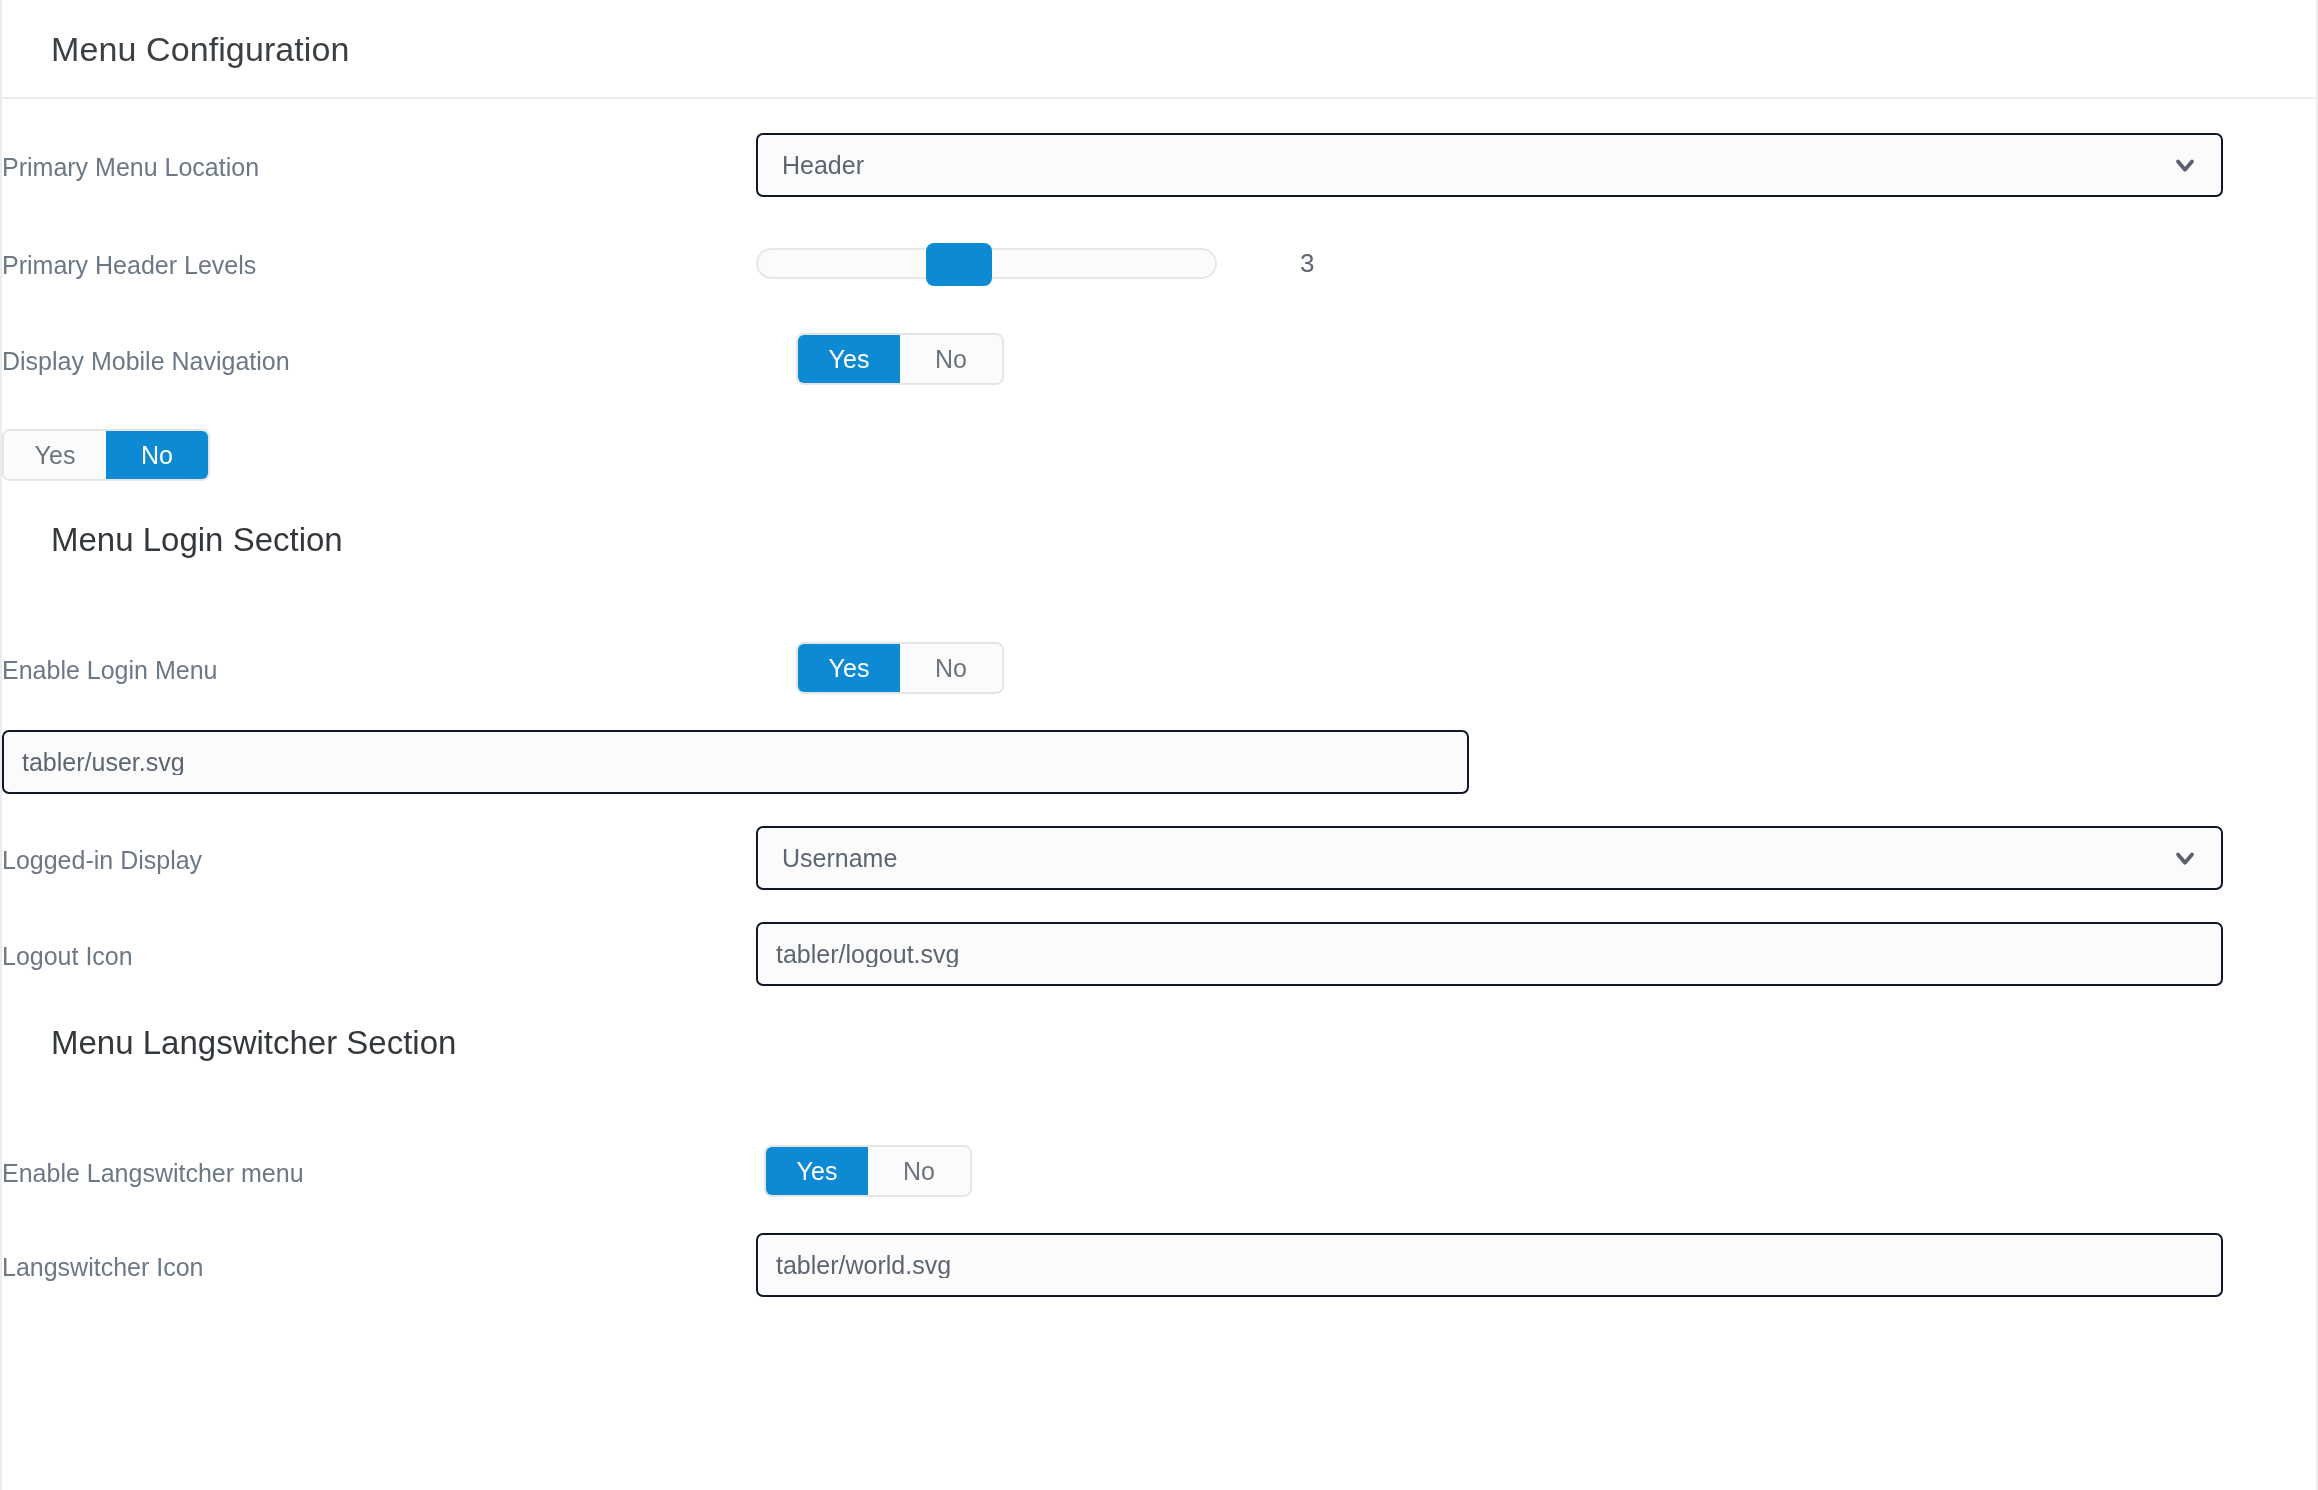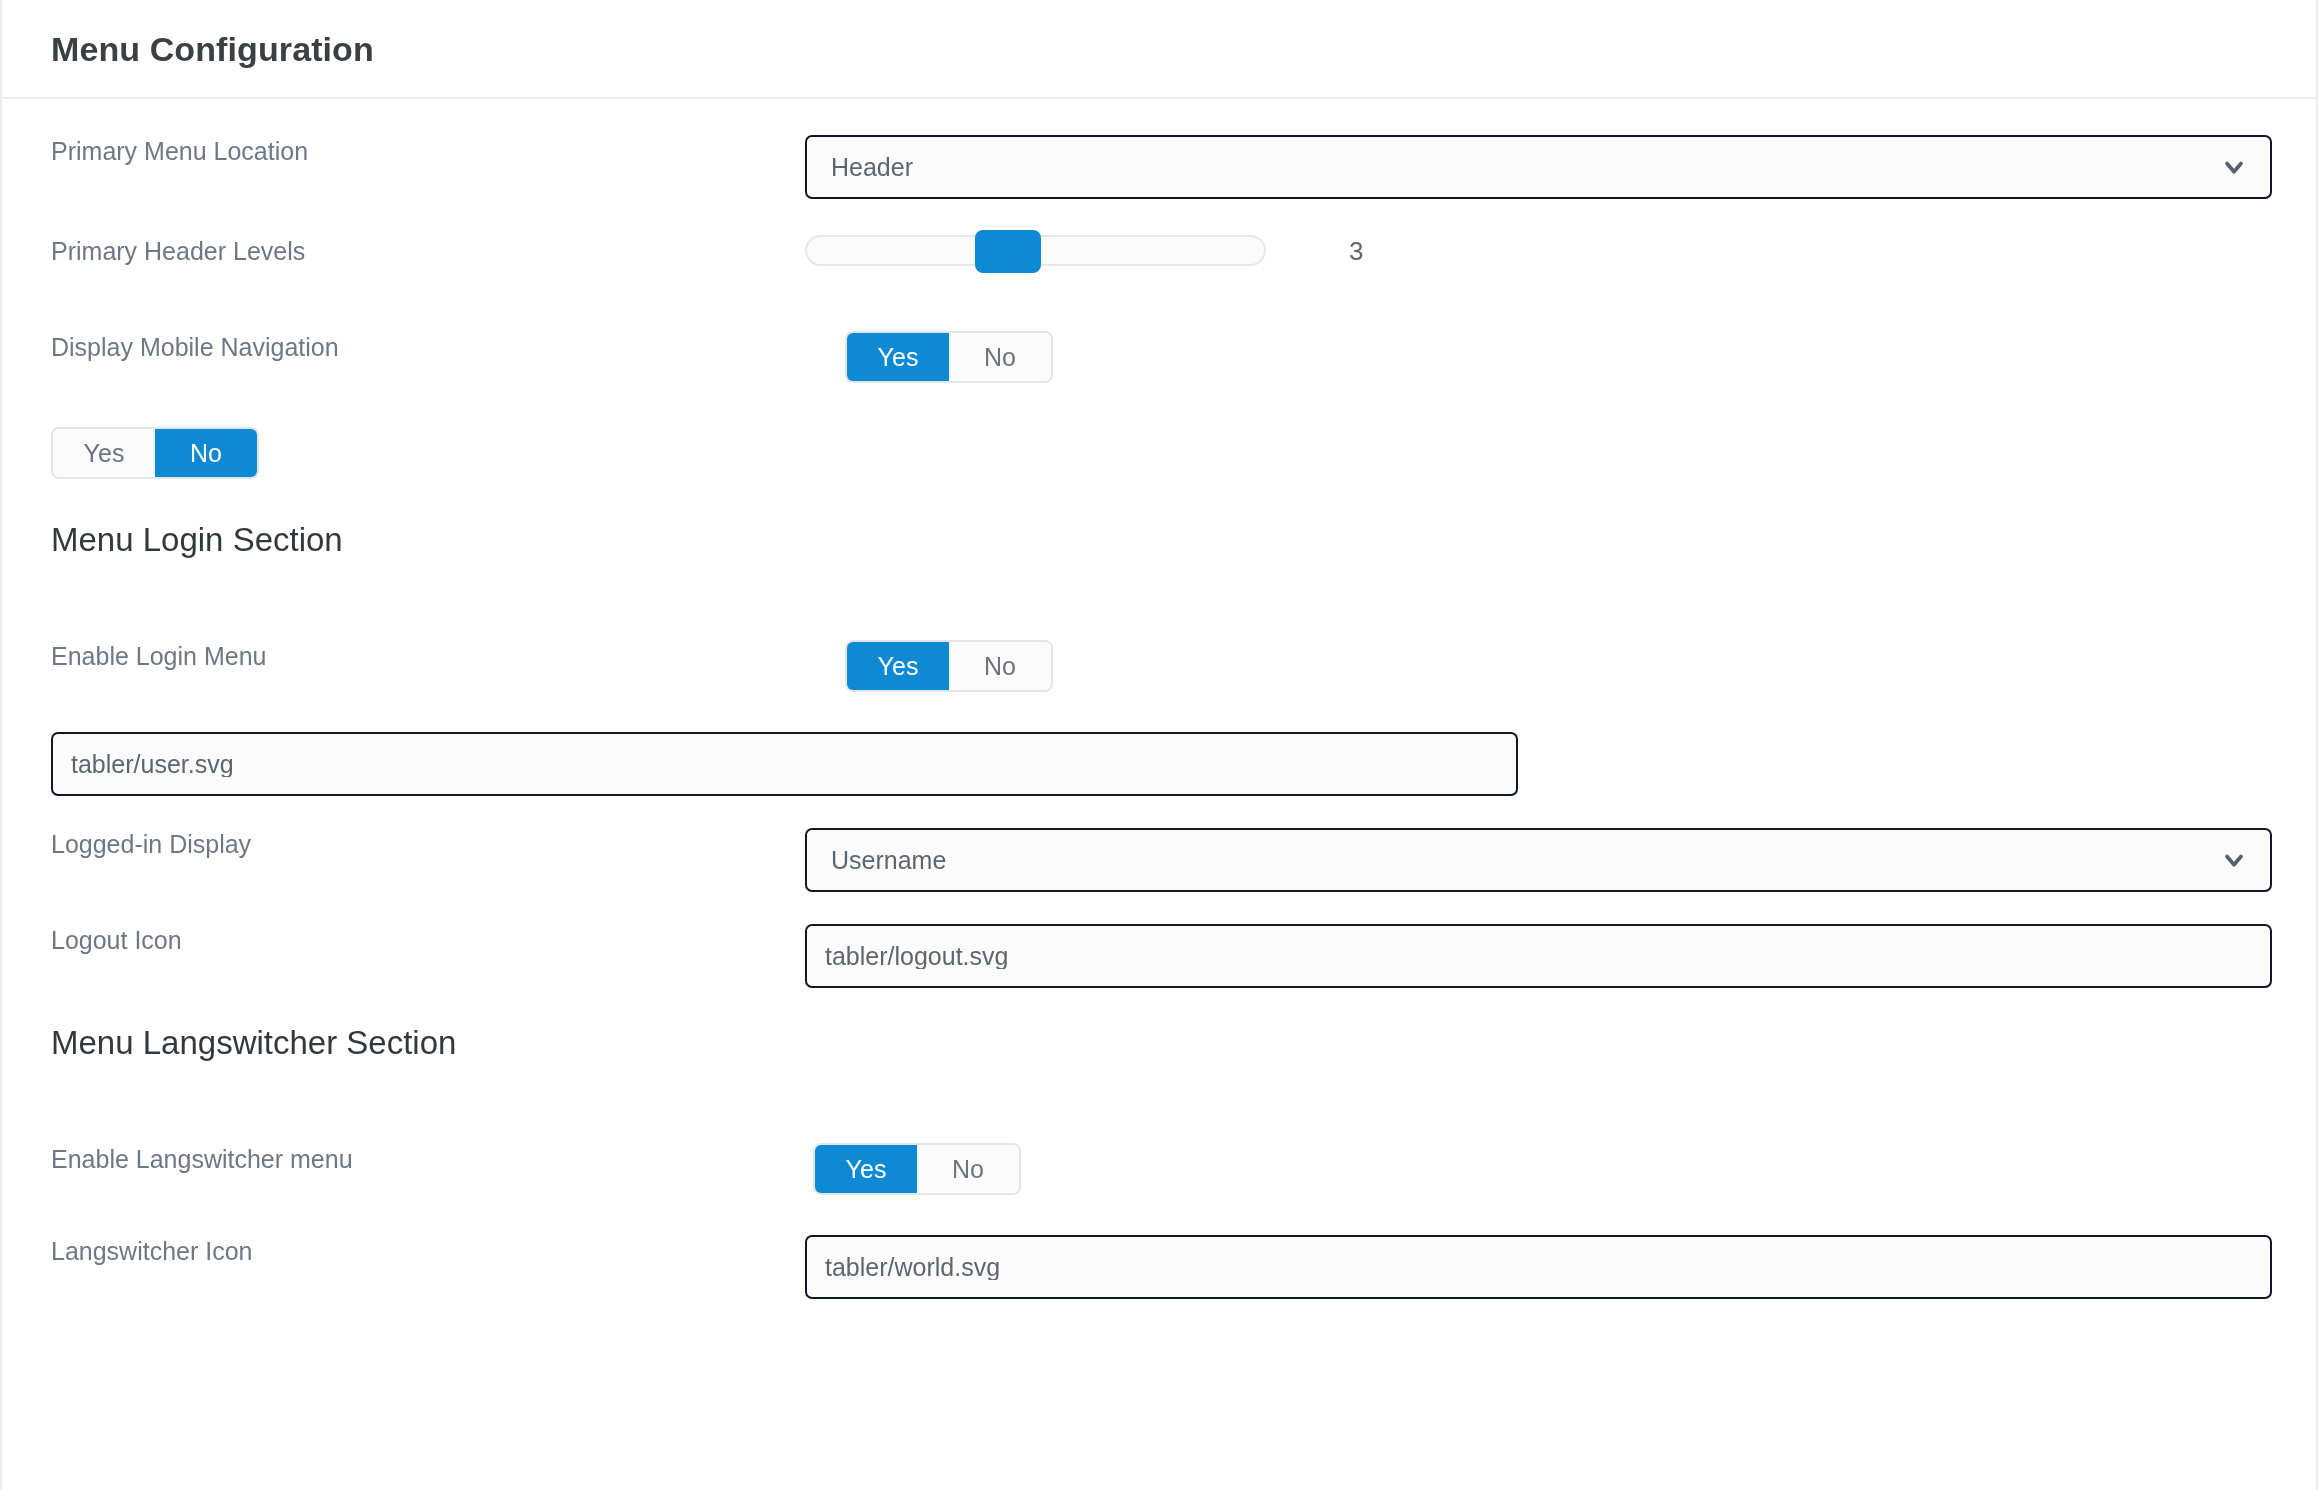--- a/index.html
+++ b/index.html
@@ -25,33 +25,32 @@
   
   .card-header {
     height: 99px;
     border-bottom: 2px solid #ededed;
     display: flex;
     align-items: center;
     padding-left: 49px;
   }
   .card-title {
     font-size: 34px;
-    font-weight: 700;
+    font-weight: 400;
     color: #3b4045;
     letter-spacing: 0.1px;
     line-height: 1;
   }
 
   
   .form-body { padding-top: 0; }
 
   .form-row {
     display: flex;
-    align-items: flex-start;
-    padding-left: 49px;
+    align-items: center;
     padding-right: 49px;
   }
   .form-row .label {
     width: 754px;
     flex: 0 0 754px;
     font-size: 25px;
     color: #6d7886;
     font-weight: 400;
     line-height: 1;
     padding-top: 4px;

